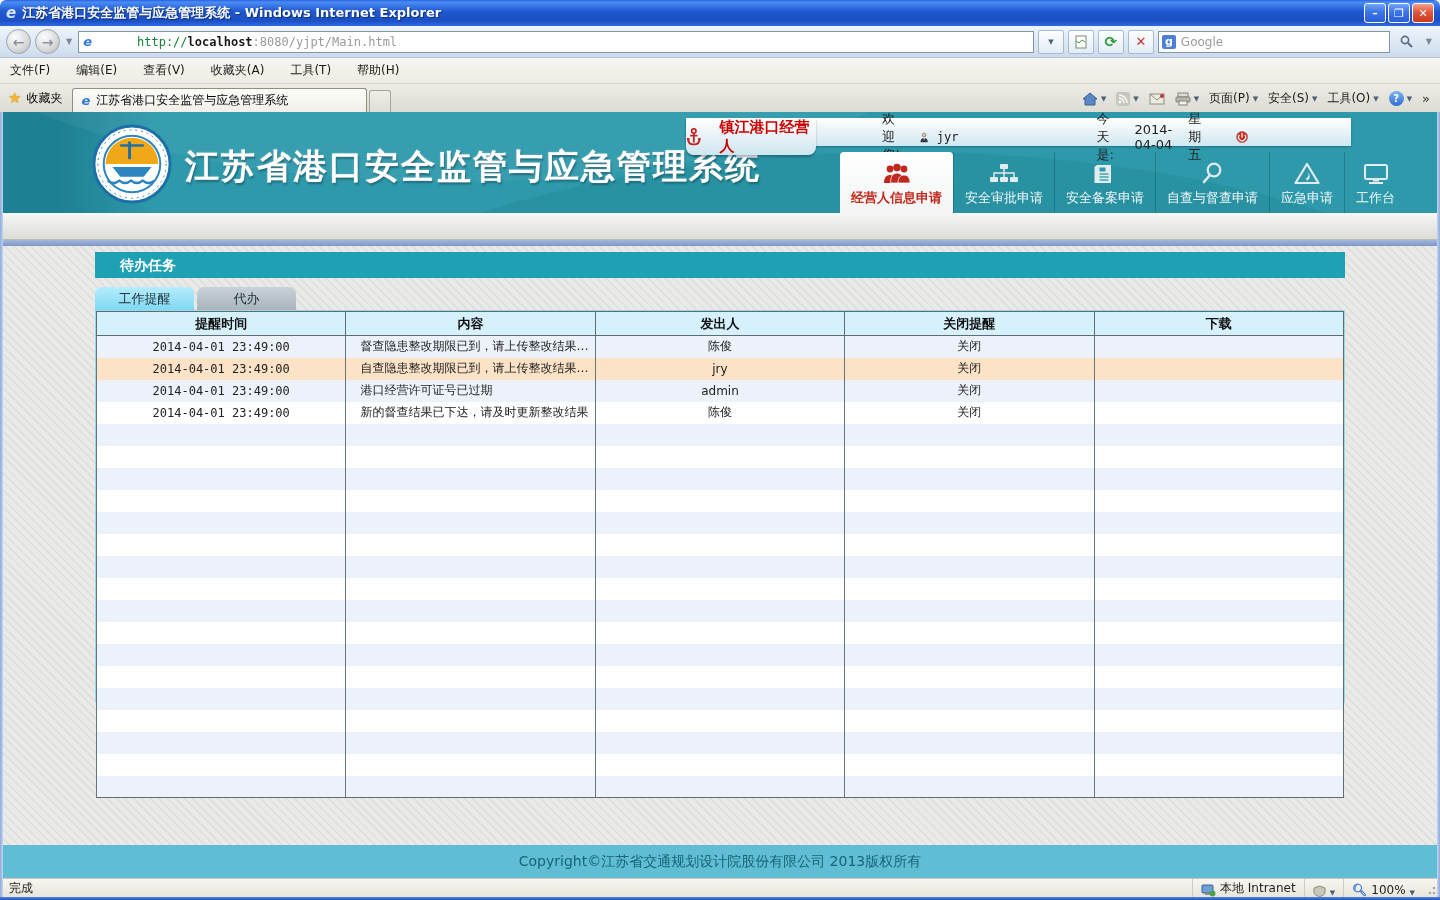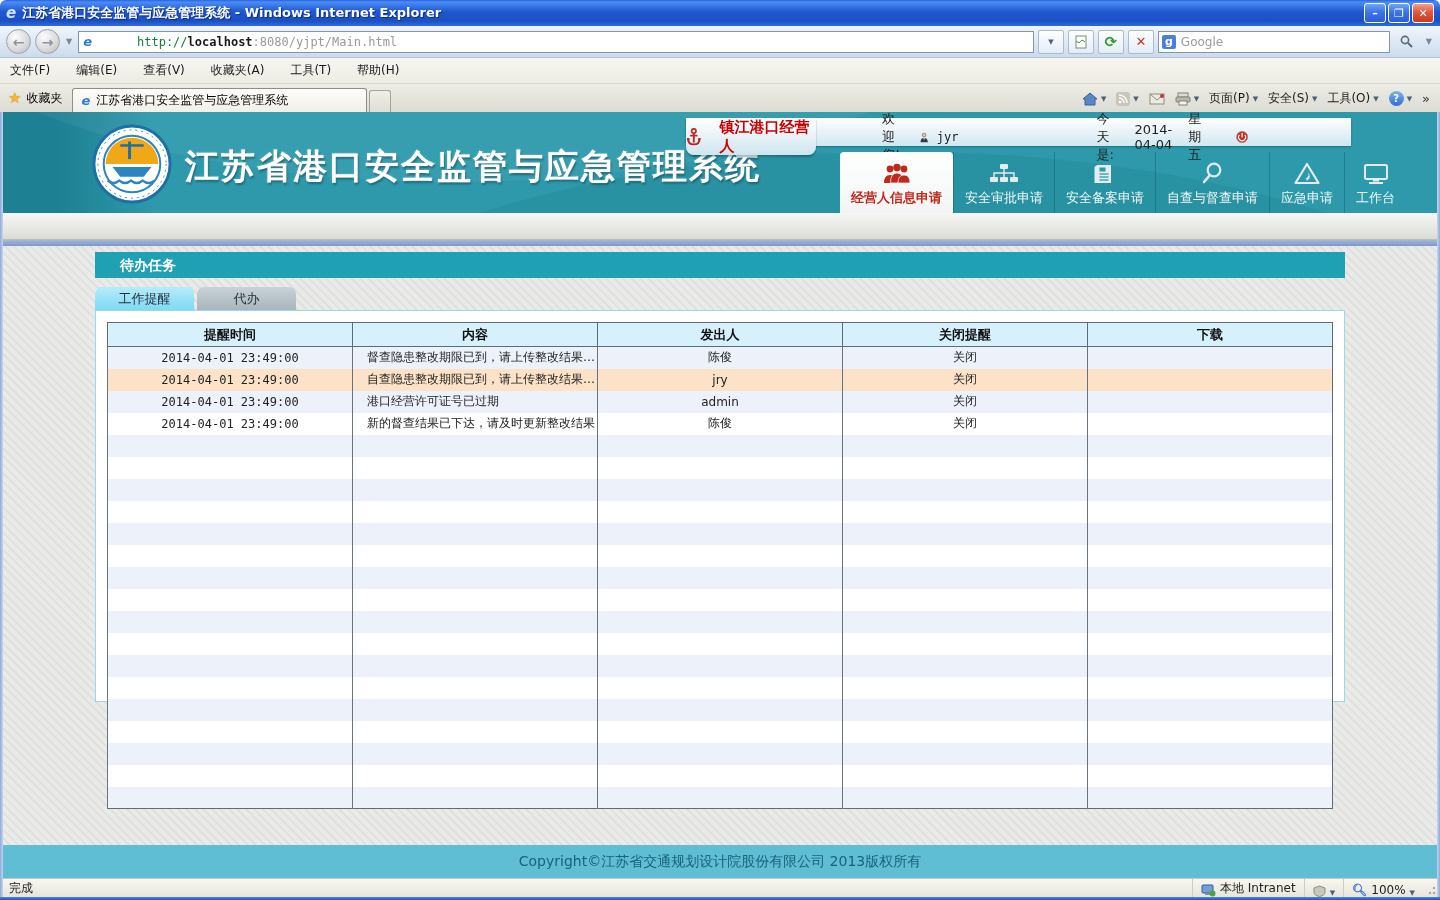--- a/index.html
+++ b/index.html
@@ -103,21 +103,21 @@
   .substrip { height:27px; background:linear-gradient(180deg,#F7F7F5,#DBDBD7); border-bottom:1px solid #BCBCB6; }
   .blueline { height:6px; background:linear-gradient(180deg,#A3B8DC,#7D97C6); }
 
   .content { height:599px; background:repeating-linear-gradient(45deg,#EAEAE8 0 4px,#E0E0DE 4px 6px); overflow:hidden; }
   .panel-title { margin:6px 92px 0; height:26px; background:#1FA0B3; color:#fff; font-weight:bold; font-size:14px;
     line-height:26px; padding-left:25px; }
   .ctabs { margin:9px 92px 0; height:23px; display:flex; gap:3px; }
   .ctab { width:99px; height:23px; border-radius:7px 7px 0 0; text-align:center; line-height:23px; font-size:13px; color:#24333B; }
   .ctab.active { background:linear-gradient(180deg,#B5ECFB,#7FD9F3); }
   .ctab.idle { background:linear-gradient(180deg,#C9D2D8,#A9B4BC); }
-  .tbl-wrap { margin:0 92px; background:#fff; border:1px solid #97D9EA; padding:11px; height:392px; }
+  .tbl-wrap { margin:0 92px; background:#fff; border:1px solid #97D9EA; padding:0; height:392px; }
   table.grid { width:100%; border-collapse:collapse; table-layout:fixed; border:1px solid #5F6C72; }
   table.grid th { height:24px; background:#D6F1FC; font-size:13px; color:#111; border:1px solid #5F6C72; font-weight:bold; }
   table.grid td { height:22px; font-size:12px; color:#222; border-left:1px solid #68757B; padding:0 4px; text-align:center; white-space:nowrap; overflow:hidden; }
   table.grid td.c-content { text-align:left; padding-left:14px; }
   td.c-time { font-family:"DejaVu Sans Mono","Liberation Mono",monospace; font-size:12px; }
   tr.lt td { background:#EDF2FA; } tr.wt td { background:#FFFFFF; } tr.hl td { background:#FCE3C7; }
   a.close-link { color:#222; text-decoration:none; cursor:pointer; }
 
   .page-footer { height:33px; background:#5FBDD4; text-align:center; line-height:33px; color:#19647A; font-size:14px; }
 

